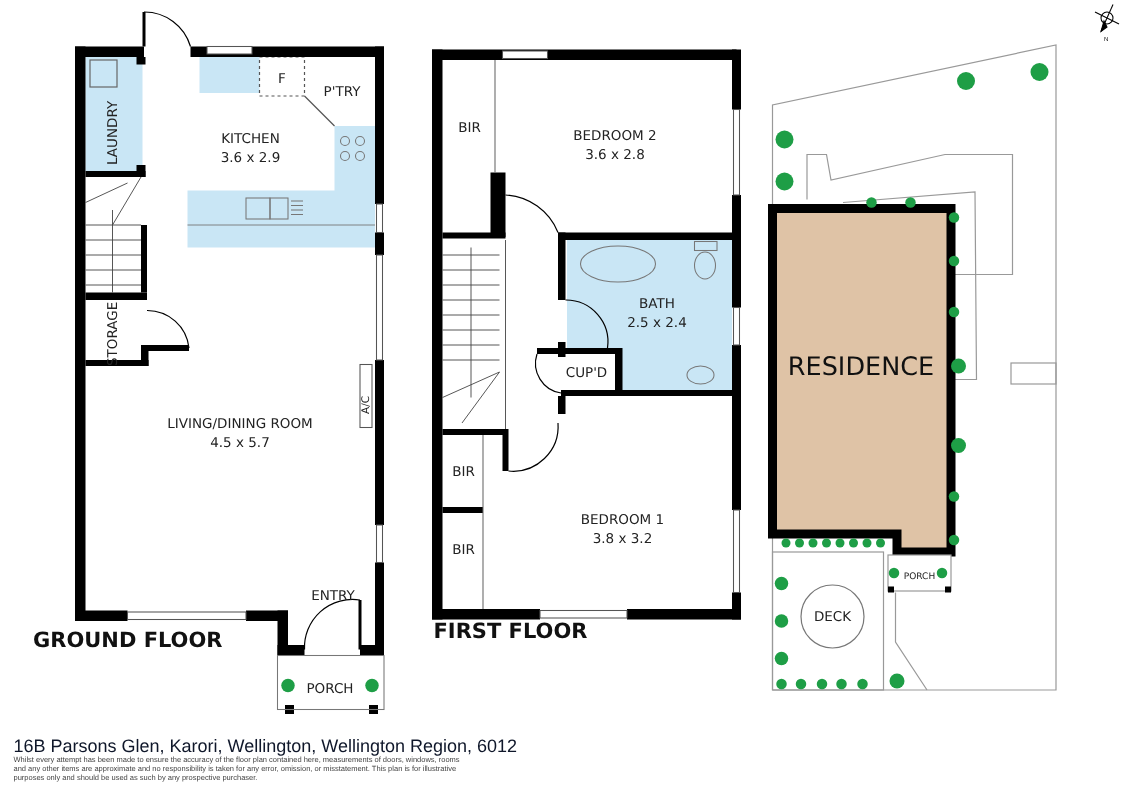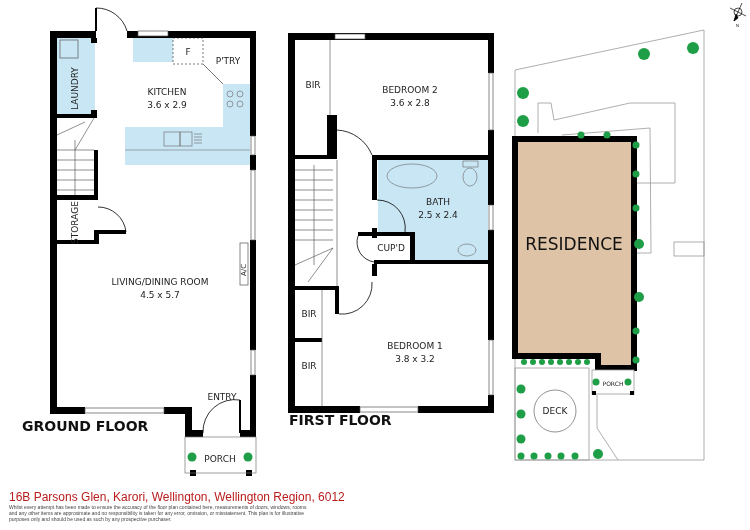--- a/index.html
+++ b/index.html
@@ -1,21 +1,21 @@
 <!DOCTYPE html>
 <html><head>
 <meta charset="utf-8">
 <style>
   html,body{margin:0;padding:0;background:#fff;}
   body{width:750px;height:530px;position:relative;overflow:hidden;font-family:"Liberation Sans",sans-serif;}
   svg{position:absolute;left:0;top:0;}
   .lbl{font-family:"DejaVu Sans",sans-serif;font-size:9px;fill:#222;}
   .big{font-family:"DejaVu Sans",sans-serif;font-weight:bold;font-size:14px;fill:#111;}
   .res{font-family:"DejaVu Sans",sans-serif;font-size:17px;fill:#111;}
-  .addr{position:absolute;left:9px;top:490px;font-size:12px;color:#b91c1c;}
+  .addr{position:absolute;left:9px;top:490px;font-size:12px;color:#0f172a;}
   .disc{position:absolute;left:9px;top:504px;font-size:5px;line-height:6px;color:#444;width:300px;}
 </style>
 </head>
 <body>
 
 <svg width="750" height="530" viewBox="0 0 750 530">
 
   <g>
 
     <rect x="57" y="38" width="38" height="76" fill="#c9e6f5"></rect>

